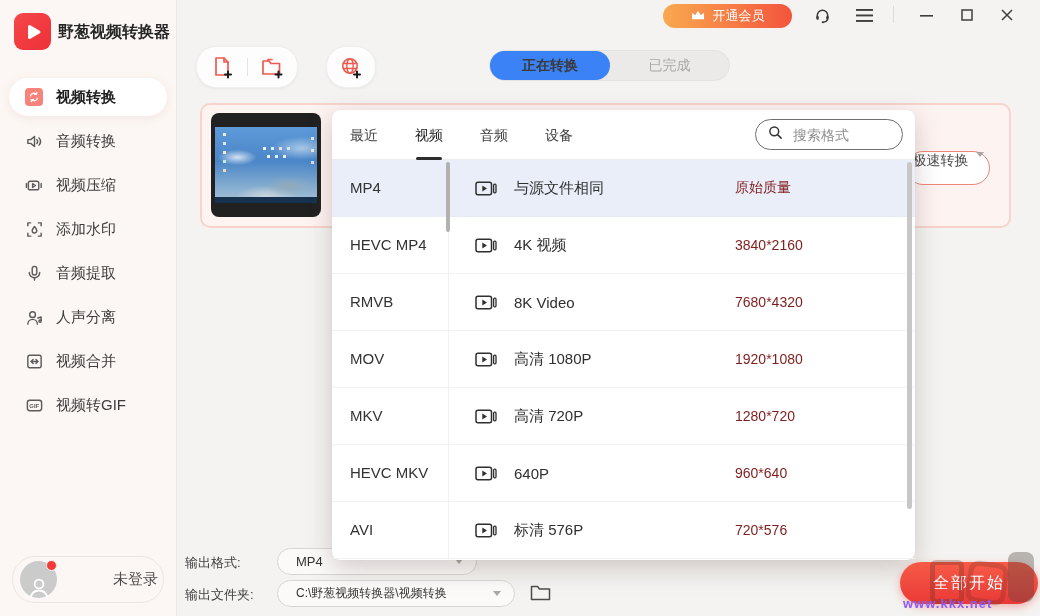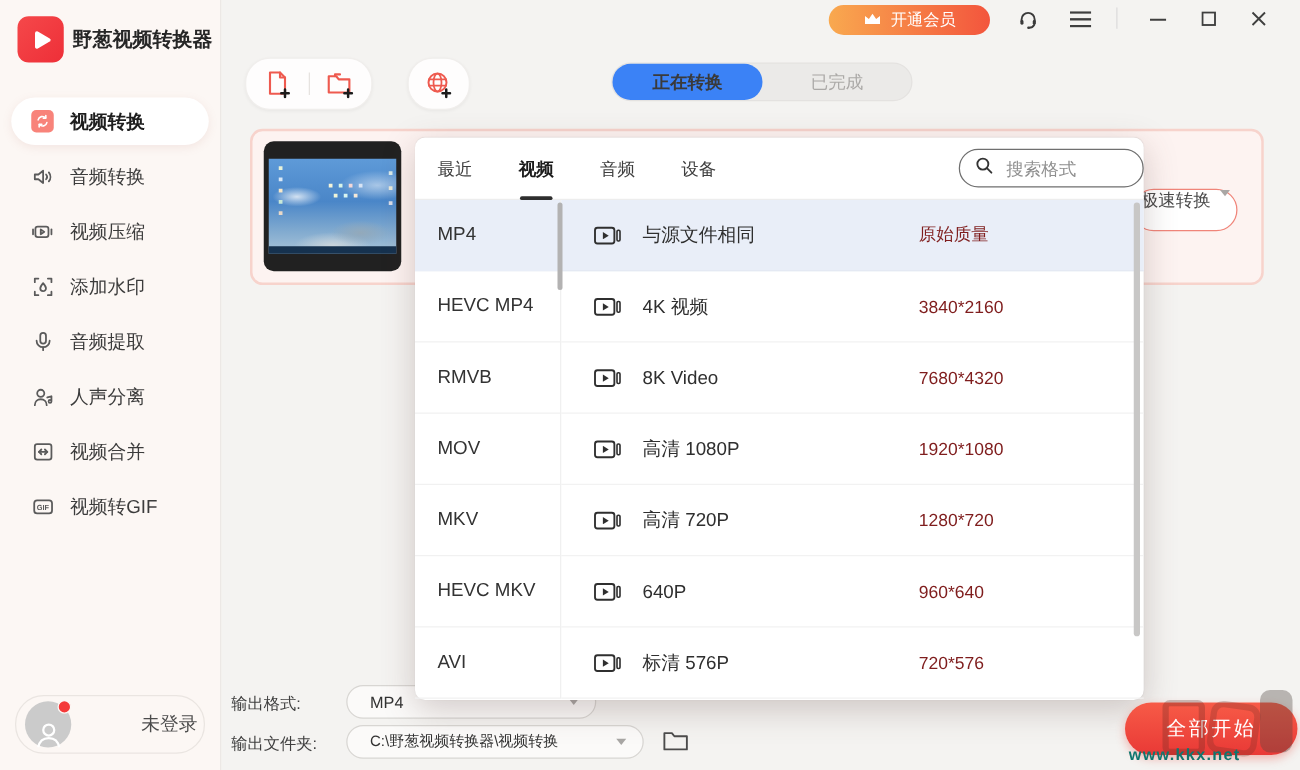--- a/index.html
+++ b/index.html
@@ -78,24 +78,24 @@
   .speed-label{font-size:14px;color:#4a4a4a;}
   .caret{width:0;height:0;border-left:4.5px solid transparent;border-right:4.5px solid transparent;
          border-top:5.5px solid #a9a7a5;}
 
   
   .panel{position:absolute;left:332px;top:110px;width:583px;height:450px;background:#fff;
          border-radius:8px;box-shadow:0 8px 26px rgba(95,70,65,.26),0 0 1px rgba(0,0,0,.1);z-index:30;}
   .panel-header{position:relative;height:50px;border-bottom:1px solid #ededed;
                 display:flex;align-items:center;padding-left:18px;gap:37px;box-sizing:border-box;}
   .ptab{position:relative;height:50px;line-height:50px;font-size:14px;color:#3f3f3f;cursor:pointer;white-space:nowrap;}
-  .ptab.active{font-weight:bold;color:#1c1c1c;}
+  .ptab.active{font-weight:normal;color:#1c1c1c;}
   .ptab.active::after{content:"";position:absolute;left:50%;transform:translateX(-50%);
                       bottom:0;width:26px;height:3px;background:#2e2e2e;border-radius:2px;}
-  .search{position:absolute;right:0;top:9px;width:148px;height:31px;border-radius:16px;
+  .search{position:absolute;right:12px;top:9px;width:148px;height:31px;border-radius:16px;
           border:1.5px solid #6f6f6f;box-sizing:border-box;display:flex;align-items:center;
           padding-left:12px;gap:8px;background:#fff;}
   .search input{border:none;outline:none;width:92px;font-size:14px;background:transparent;
                 font-family:"Liberation Sans","DejaVu Sans",sans-serif;}
   .search input::placeholder{color:#8f8f8f;}
   .panel-body{position:relative;height:399px;display:flex;}
   .col-left{width:117px;border-right:1px solid #f0f0f0;box-sizing:border-box;}
   .fmt-row{height:57px;line-height:56px;padding-left:18px;font-size:15px;color:#333;
            border-bottom:1px solid #f1f1f1;box-sizing:border-box;cursor:pointer;}
   .fmt-row.selected{background:#e9eef8;border-bottom-color:#e9eef8;}
@@ -122,21 +122,21 @@
               display:flex;align-items:center;justify-content:center;}
   .start{position:absolute;left:900px;top:562px;width:138px;height:42px;border-radius:21px;
          background:linear-gradient(180deg,#f75b47,#e93936);color:#fff;font-size:16px;
          display:flex;align-items:center;justify-content:center;letter-spacing:2px;
          box-shadow:0 3px 8px rgba(230,60,50,.35);z-index:35;cursor:pointer;}
   .wmk{position:absolute;z-index:40;pointer-events:none;}
   .wmk1{left:930px;top:560px;width:24px;height:34px;border:5px solid rgba(95,40,32,.28);border-radius:6px;}
   .wmk2{left:967px;top:562px;width:30px;height:32px;border:5px solid rgba(95,40,32,.24);border-radius:10px;transform:rotate(8deg);}
   .wmk3{left:1008px;top:552px;width:26px;height:50px;background:rgba(78,68,64,.36);border-radius:8px;}
   .wmk-url{position:absolute;left:903px;top:596px;font-size:13px;font-weight:bold;
-           color:#0f766e;letter-spacing:1px;z-index:41;}
+           color:#8b5cf6;letter-spacing:1px;z-index:41;}
 </style>
 </head>
 <body>
 
 <div id="app">
 
   <div class="sidebar">
     <div class="logo">
       <svg width="20" height="20" viewBox="0 0 20 20">
           <polygon points="6.5,4.5 16,10 6.5,15.5" fill="#ffffff" stroke="#ffffff" stroke-width="3" stroke-linejoin="round"></polygon>

